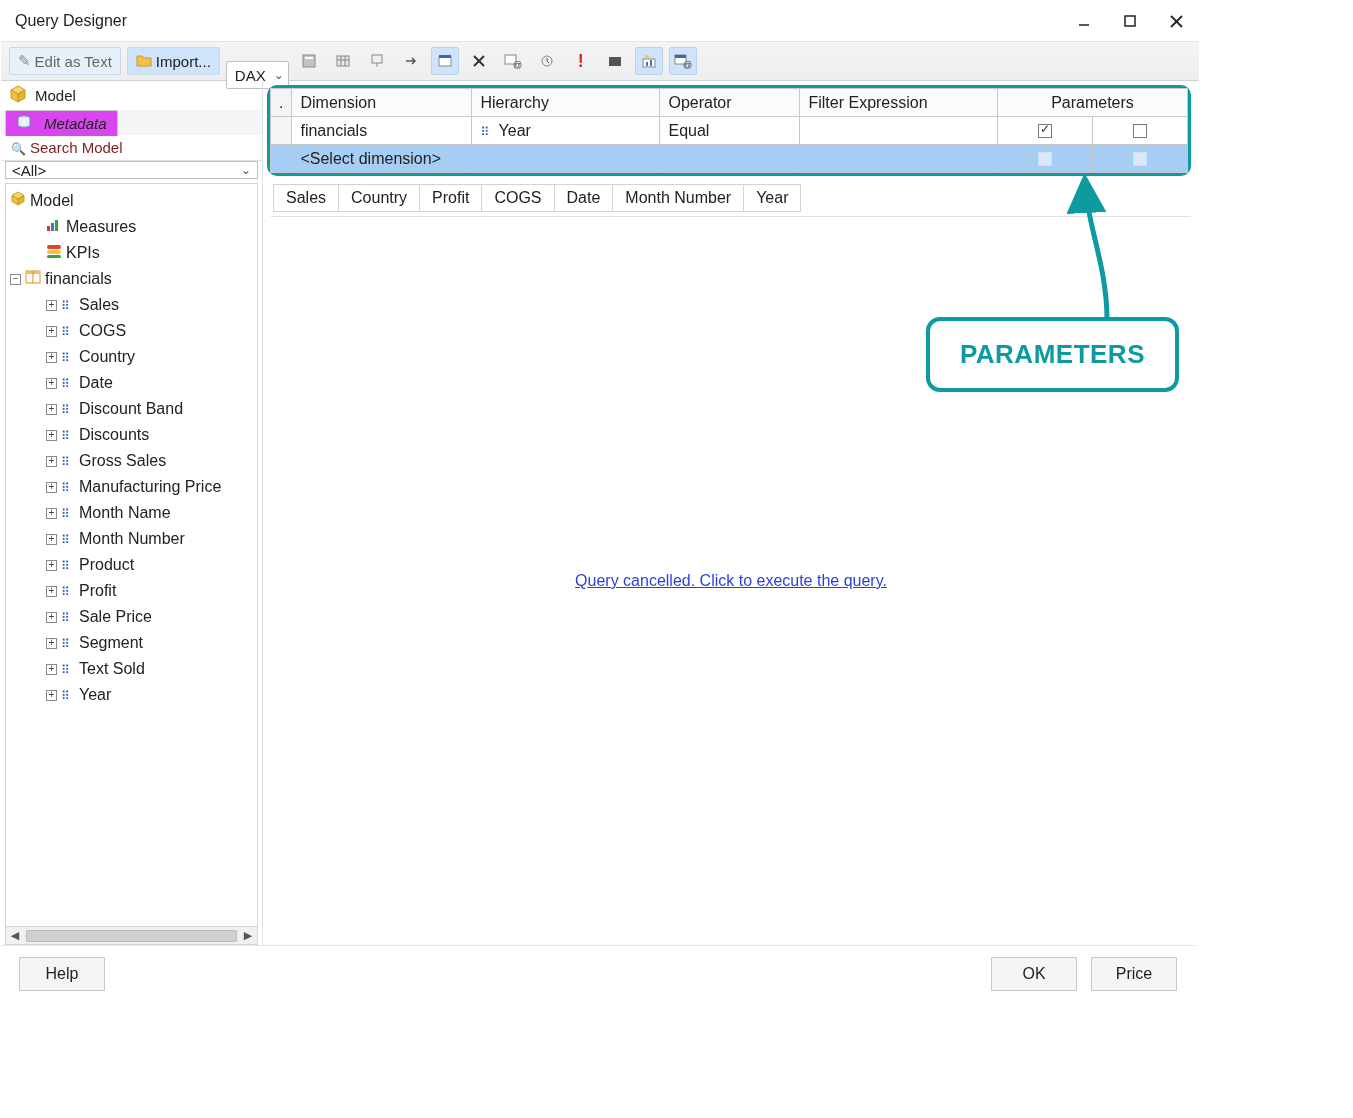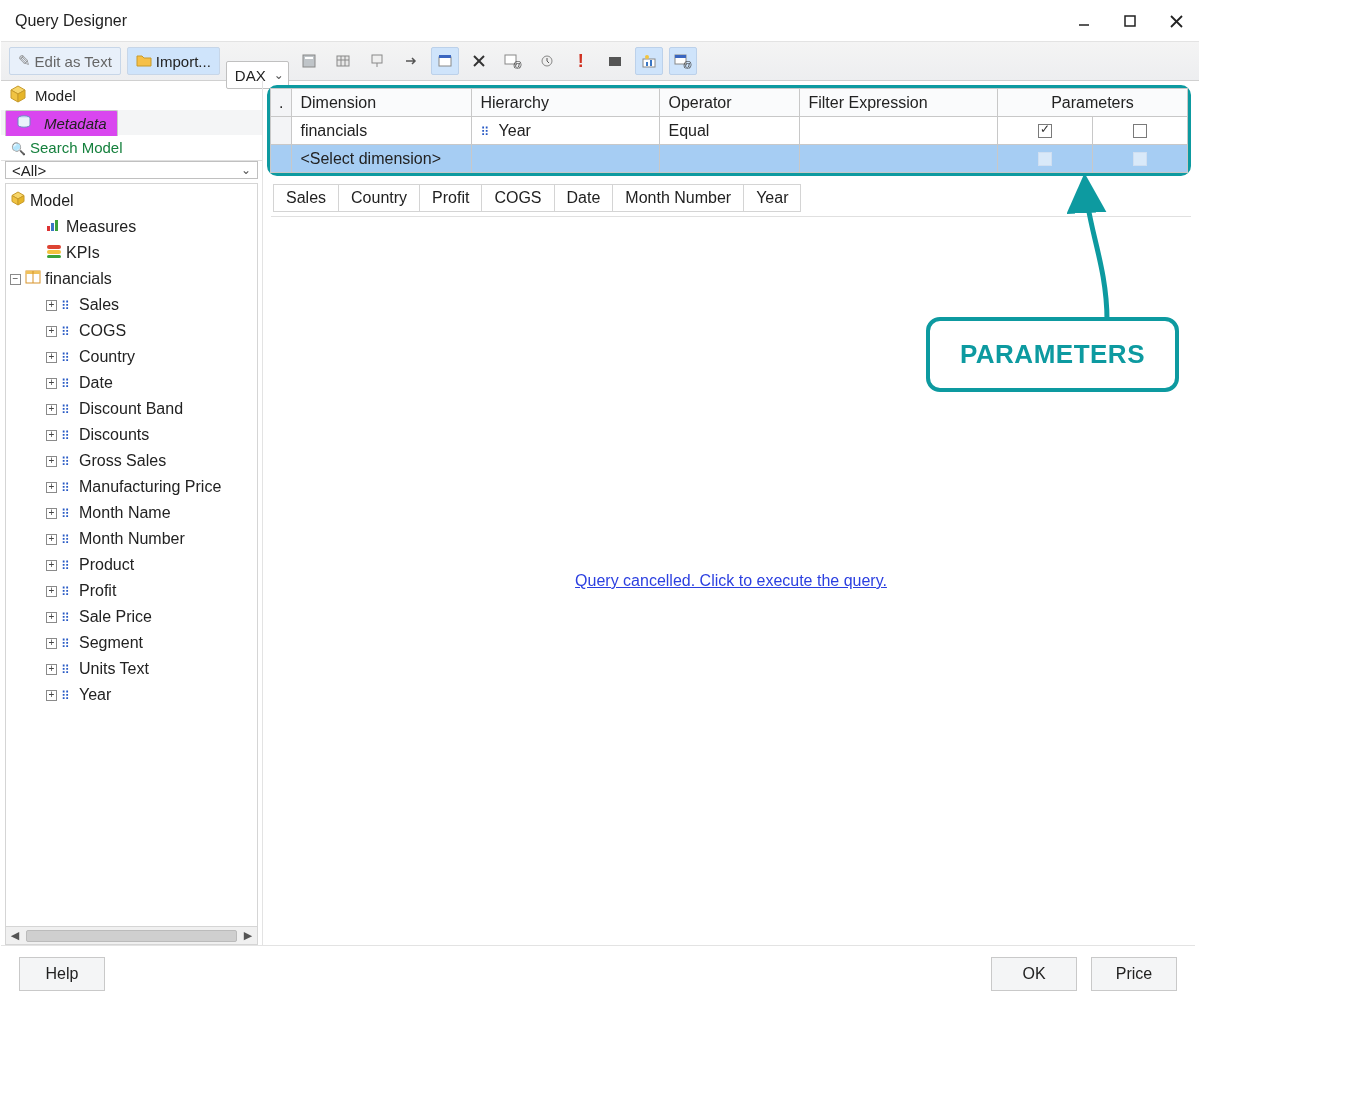--- a/index.html
+++ b/index.html
@@ -51,21 +51,21 @@
 
   
   .main { position:absolute; top:80px; bottom:56px; left:0; right:0; display:flex; }
   .left { width:262px; display:flex; flex-direction:column; border-right:1px solid #e3e3e3; }
   .right { flex:1; display:flex; flex-direction:column; position:relative; }
 
   
   .src-head { display:flex; gap:8px; align-items:center; padding:4px 8px; }
   .tab-row { background:#f4f5f6; display:flex; align-items:center; }
   .tab { border:1px solid #c8c8c8; border-bottom:none; background:#d946ef; padding:4px 10px; margin:0 4px -1px 4px; border-radius:2px 2px 0 0; display:flex; align-items:center; gap:12px;font-style:italic;}
-  .search-row { padding:4px 10px; color:#15803d; border-bottom:1px solid #e0e0e0;}
+  .search-row { padding:4px 10px; color:#7f1d1d; border-bottom:1px solid #e0e0e0;}
   .search-row::before { content:"🔍"; font-size:12px; margin-right:4px; color:#b0b0b0;}
   .mg-label { padding:4px 10px; }
   .mg-select { margin:0 4px 4px 4px; height:18px; background:#fff; border:1px solid #c0c0c0; display:flex; align-items:center; justify-content:space-between; padding:0 6px;}
   .tree { flex:1; border:1px solid #d5d5d5; margin:0 4px; overflow:hidden; position:relative; background:#fff; }
   .tree-inner { padding:4px 0 4px 4px; font-size:16px; }
   .node { display:flex; align-items:center; gap:4px; height:26px; }
   .node .expander { width:11px; height:11px; border:1px solid #8a8a8a; display:flex; align-items:center; justify-content:center; font-size:10px; line-height:1; background:#fff; color:#444; }
   .node .spacer { width:12px; }
   .hier-icon { display:inline-block; width:14px; }
   .hier-icon::before { content:"⠿"; color:#2658c4; font-size:12px; letter-spacing:-1px;}
@@ -385,21 +385,21 @@
                 <span>Sale Price</span>
               </div>
               <div class="node indent2">
                 <span class="expander">+</span>
                 <span class="hier-icon"></span>
                 <span>Segment</span>
               </div>
               <div class="node indent2">
                 <span class="expander">+</span>
                 <span class="hier-icon"></span>
-                <span>Units Text</span>
+                <span>Text Sold</span>
               </div>
               <div class="node indent2">
                 <span class="expander">+</span>
                 <span class="hier-icon"></span>
                 <span>Year</span>
               </div>
             </div>
         </div>
         <div class="tree-hscroll">
           <div class="arrow">◀</div>

